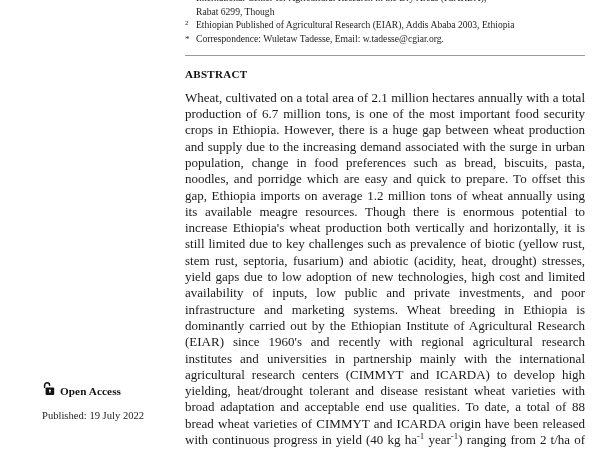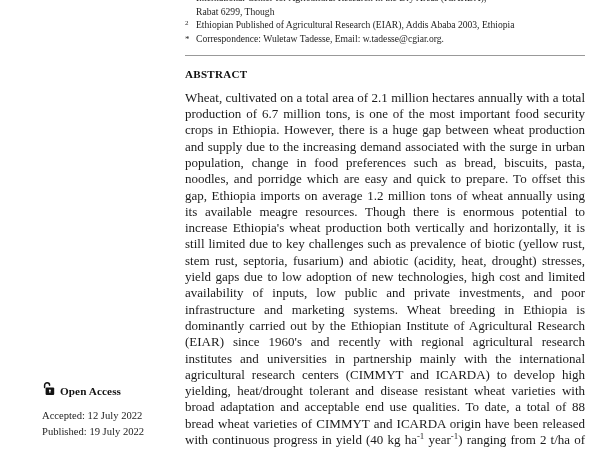--- a/index.html
+++ b/index.html
@@ -188,19 +188,18 @@
           <rect x="3.6" y="6.4" width="8.6" height="7.6" rx="1.1" fill="#141414"></rect>
 
           <circle cx="7.9" cy="9.5" r="1.0" fill="#ffffff"></circle>
           <rect x="7.45" y="9.6" width="0.9" height="2.3" fill="#ffffff"></rect>
         </svg>
       </span>
       <span class="open-access-label">Open Access</span>
     </div>
 
     <div class="dates">
-      <div class="date-line">Accepted: 12 July 2022</div>
       <div class="date-line">Published: 19 July 2022</div>
     </div>
 
   </div>
 
 </div>
 
 </body></html>

